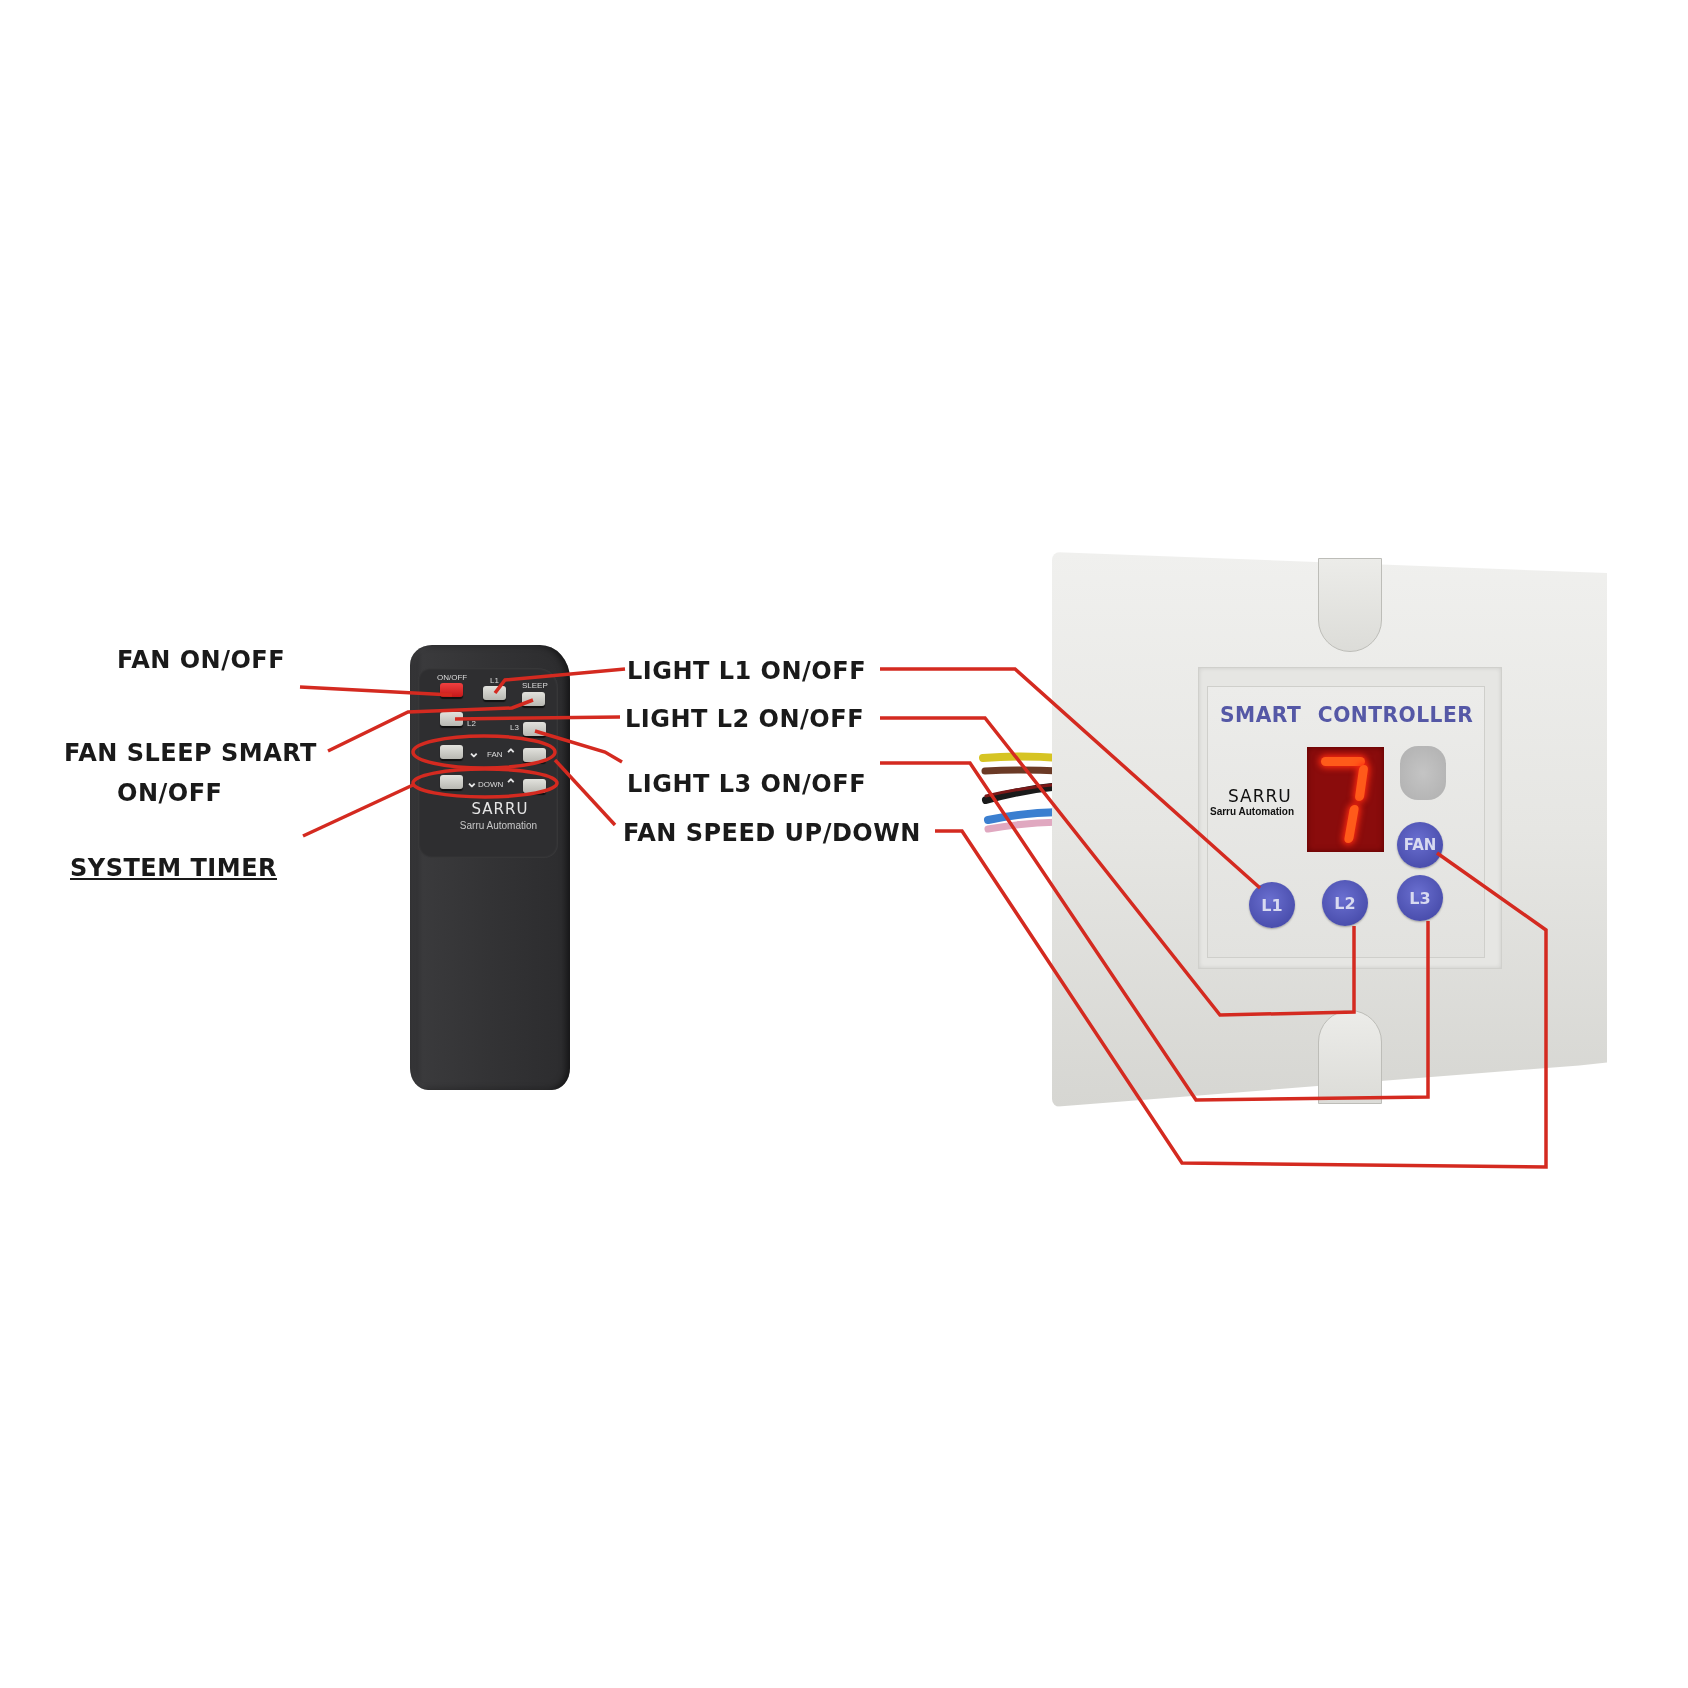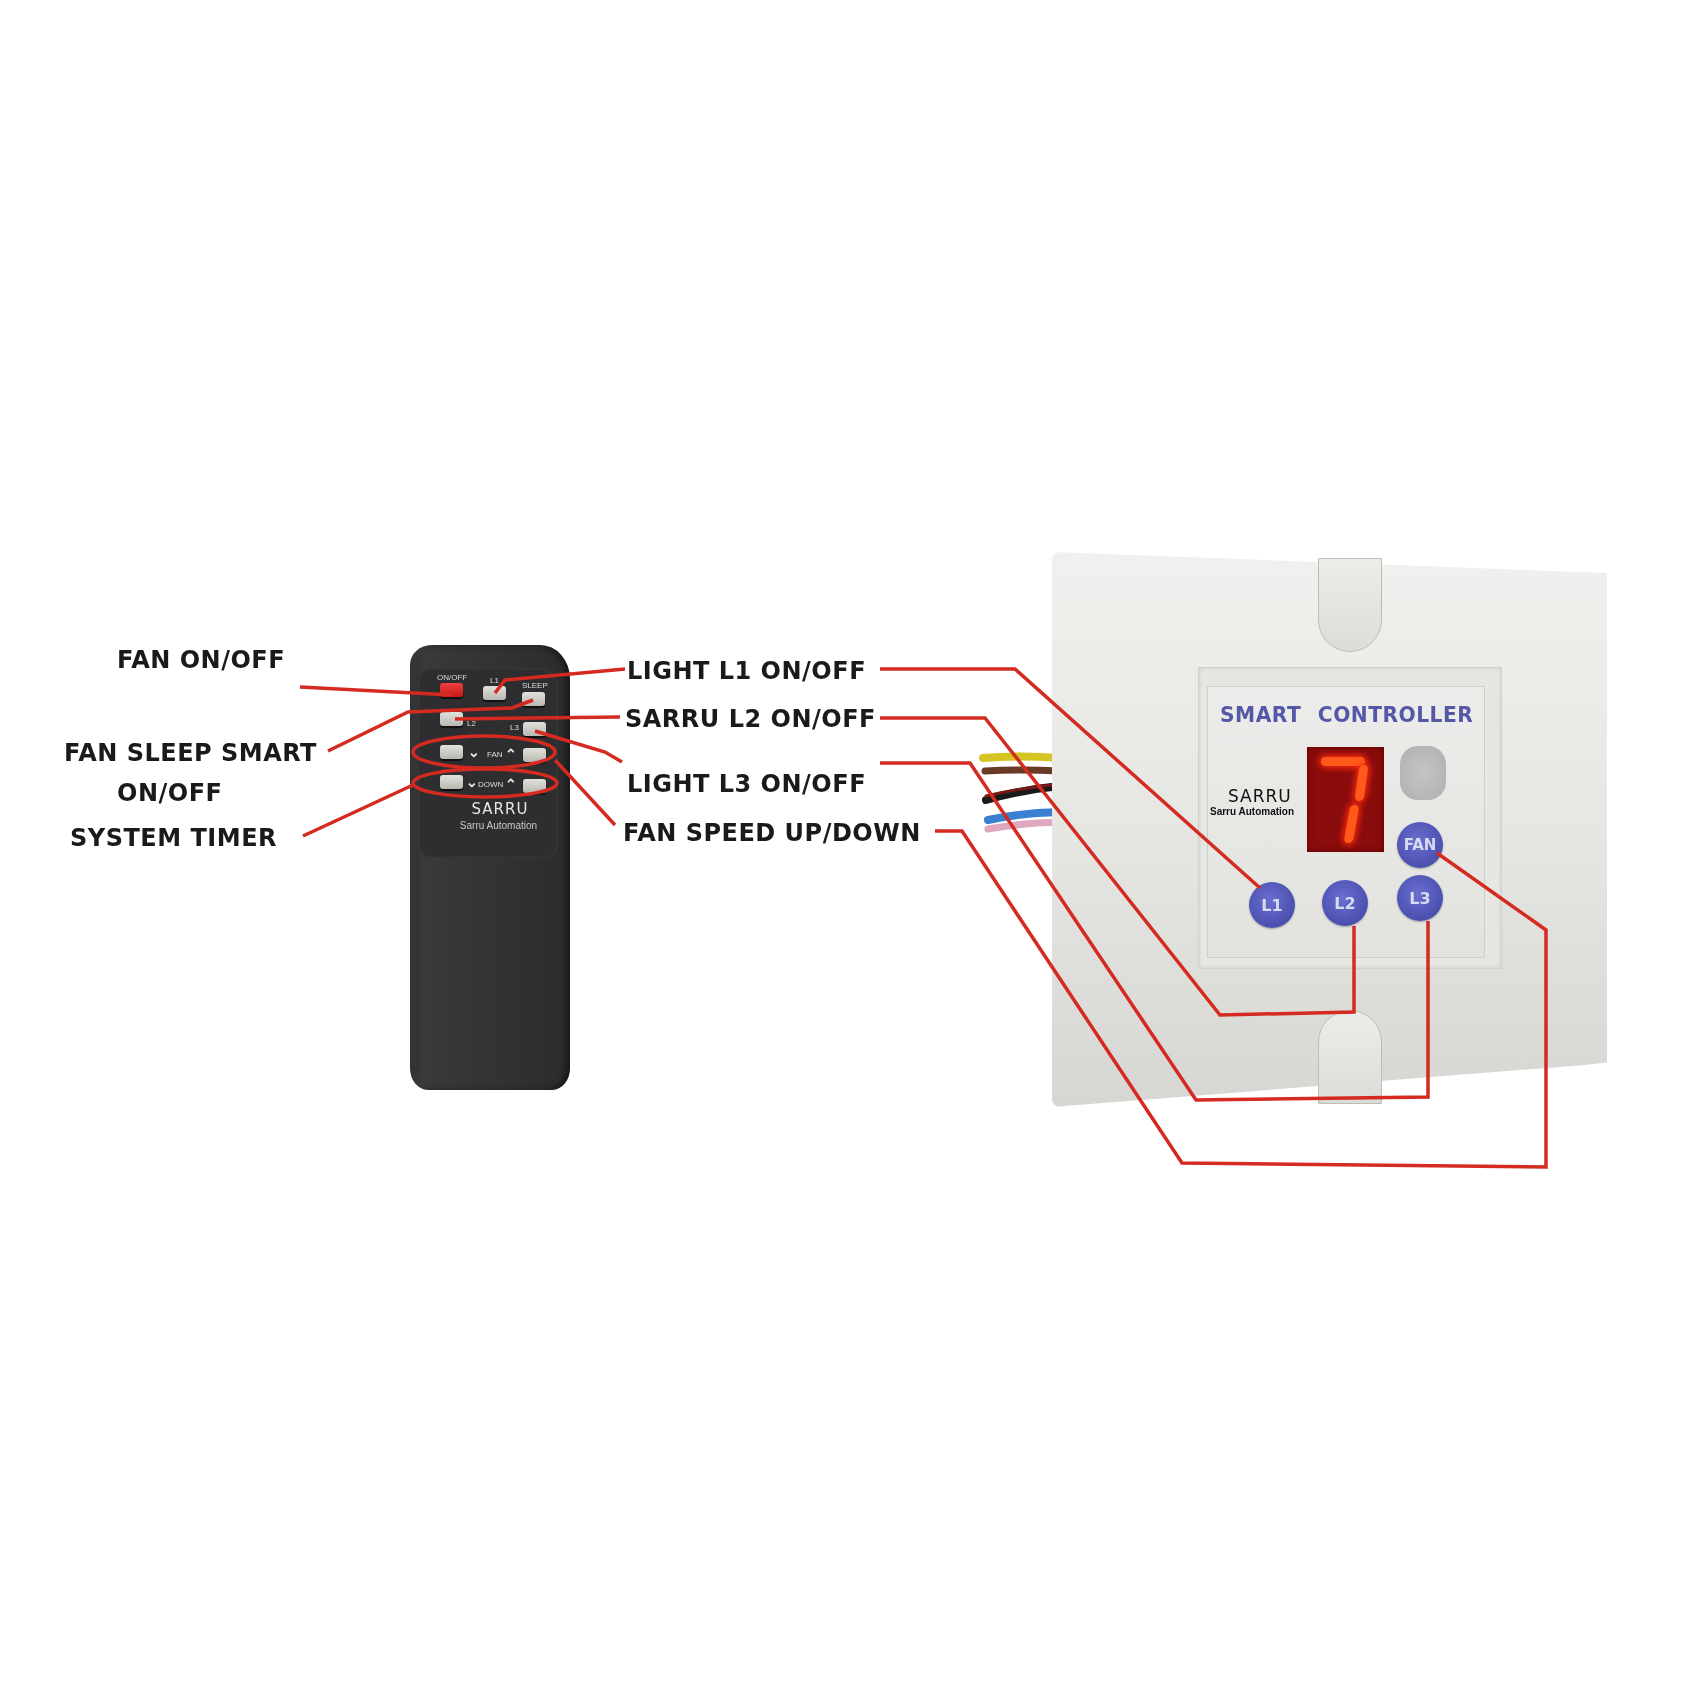--- a/index.html
+++ b/index.html
@@ -131,18 +131,18 @@
     <path d="M880 669 L1015 669 L1260 888"></path>
     <path d="M880 718 L985 718 L1220 1015 L1354 1012 L1354 926"></path>
     <path d="M880 763 L970 763 L1196 1100 L1428 1097 L1428 921"></path>
     <path d="M935 831 L962 831 L1182 1163 L1546 1167 L1546 930 L1437 853"></path>
   </g>
 </svg>
 
 <div class="callout" style="left:117px;top:648px;">FAN ON/OFF</div>
 <div class="callout" style="left:64px;top:741px;">FAN SLEEP SMART</div>
 <div class="callout" style="left:117px;top:781px;">ON/OFF</div>
-<div class="callout" style="left:70px;top:826px;">SYSTEM TIMER</div>
+<div class="callout" style="left:70px;top:856px;text-decoration:underline;">SYSTEM TIMER</div>
 
 <div class="callout" style="left:627px;top:659px;text-align:center;">LIGHT L1 ON/OFF</div>
-<div class="callout" style="left:625px;top:707px;">SARRU L2 ON/OFF</div>
+<div class="callout" style="left:625px;top:707px;">LIGHT L2 ON/OFF</div>
 <div class="callout" style="left:627px;top:772px;">LIGHT L3 ON/OFF</div>
 <div class="callout" style="left:623px;top:821px;">FAN SPEED UP/DOWN</div>
 
 </body></html>

